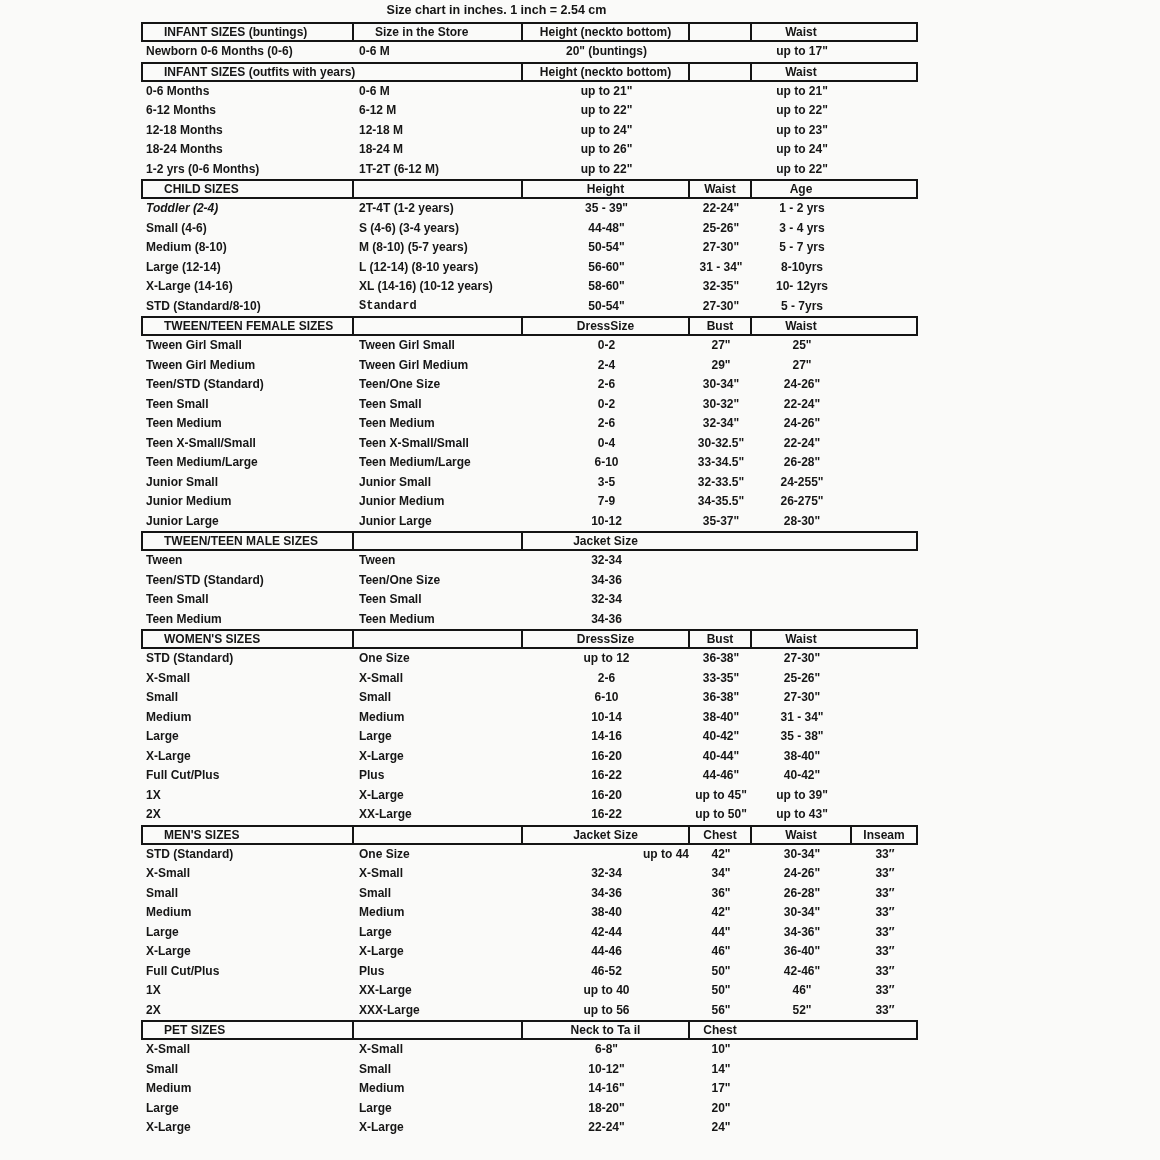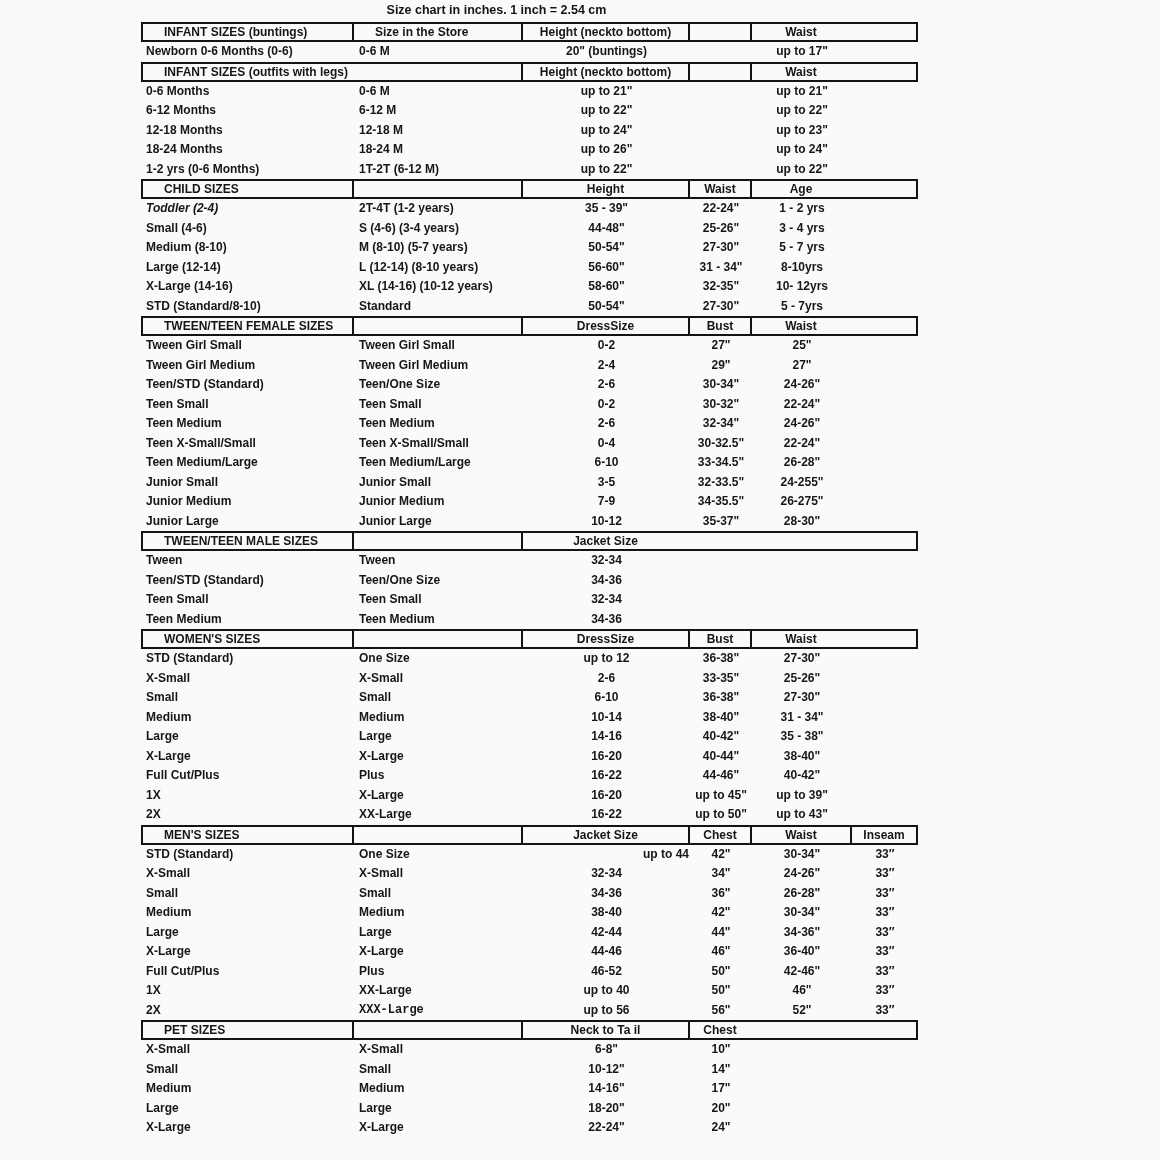--- a/index.html
+++ b/index.html
@@ -65,21 +65,21 @@
       <div class="hcell center" style="width: 98px; line-height: 16px;">Waist</div>
     </div>
     <div class="data-row">
       <div class="dcell left" style="width: 213px;">Newborn 0-6 Months (0-6)</div>
       <div class="dcell left" style="width: 169px;">0-6 M</div>
       <div class="dcell center" style="width: 167px;">20" (buntings)</div>
       <div class="dcell center" style="width: 62px;"></div>
       <div class="dcell center" style="width: 100px;">up to 17"</div>
     </div>
     <div class="header-row">
-      <div class="hcell left sep" style="width: 380px; line-height: 16px;">INFANT SIZES (outfits with legs)</div>
+      <div class="hcell left sep" style="width: 380px; line-height: 16px;">INFANT SIZES (outfits with years)</div>
       <div class="hcell center sep" style="width: 167px; line-height: 16px;">Height (neckto bottom)</div>
       <div class="hcell center sep" style="width: 62px; line-height: 16px;"></div>
       <div class="hcell center" style="width: 98px; line-height: 16px;">Waist</div>
     </div>
     <div class="data-row">
       <div class="dcell left" style="width: 213px;">0-6 Months</div>
       <div class="dcell left" style="width: 169px;">0-6 M</div>
       <div class="dcell center" style="width: 167px;">up to 21"</div>
       <div class="dcell center" style="width: 62px;"></div>
       <div class="dcell center" style="width: 100px;">up to 21"</div>
@@ -149,21 +149,21 @@
     </div>
     <div class="data-row">
       <div class="dcell left" style="width: 213px;">X-Large (14-16)</div>
       <div class="dcell left" style="width: 169px;">XL (14-16) (10-12 years)</div>
       <div class="dcell center" style="width: 167px;">58-60"</div>
       <div class="dcell center" style="width: 62px;">32-35"</div>
       <div class="dcell center" style="width: 100px;">10- 12yrs</div>
     </div>
     <div class="data-row">
       <div class="dcell left" style="width: 213px;">STD (Standard/8-10)</div>
-      <div class="dcell left" style="width: 169px;">Standard</div>
+      <div class="dcell left" style="width: 169px; font-family: Liberation Mono, monospace;">Standard</div>
       <div class="dcell center" style="width: 167px;">50-54"</div>
       <div class="dcell center" style="width: 62px;">27-30"</div>
       <div class="dcell center" style="width: 100px;">5 - 7yrs</div>
     </div>
     <div class="header-row">
       <div class="hcell left sep" style="width: 211px; line-height: 16px;">TWEEN/TEEN FEMALE SIZES</div>
       <div class="hcell center sep" style="width: 169px; line-height: 16px;"></div>
       <div class="hcell center sep" style="width: 167px; line-height: 16px;">DressSize</div>
       <div class="hcell center sep" style="width: 62px; line-height: 16px;">Bust</div>
       <div class="hcell center" style="width: 98px; line-height: 16px;">Waist</div>
@@ -400,21 +400,21 @@
     <div class="data-row">
       <div class="dcell left" style="width: 213px;">1X</div>
       <div class="dcell left" style="width: 169px;">XX-Large</div>
       <div class="dcell center" style="width: 167px;">up to 40</div>
       <div class="dcell center" style="width: 62px;">50"</div>
       <div class="dcell center" style="width: 100px;">46"</div>
       <div class="dcell center" style="width: 66px;">33″</div>
     </div>
     <div class="data-row">
       <div class="dcell left" style="width: 213px;">2X</div>
-      <div class="dcell left" style="width: 169px; font-family: Liberation Mono, monospace;">XXX-Large</div>
+      <div class="dcell left" style="width: 169px;">XXX-Large</div>
       <div class="dcell center" style="width: 167px;">up to 56</div>
       <div class="dcell center" style="width: 62px;">56"</div>
       <div class="dcell center" style="width: 100px;">52"</div>
       <div class="dcell center" style="width: 66px;">33″</div>
     </div>
     <div class="header-row">
       <div class="hcell left sep" style="width: 211px; line-height: 16px;">PET SIZES</div>
       <div class="hcell center sep" style="width: 169px; line-height: 16px;"></div>
       <div class="hcell center sep" style="width: 167px; line-height: 16px;">Neck to Ta il</div>
       <div class="hcell center" style="width: 60px; line-height: 16px;">Chest</div>

